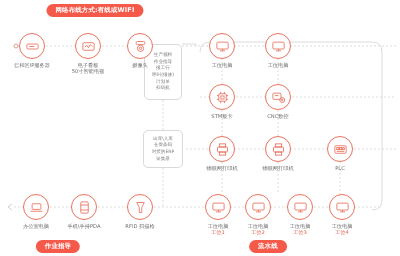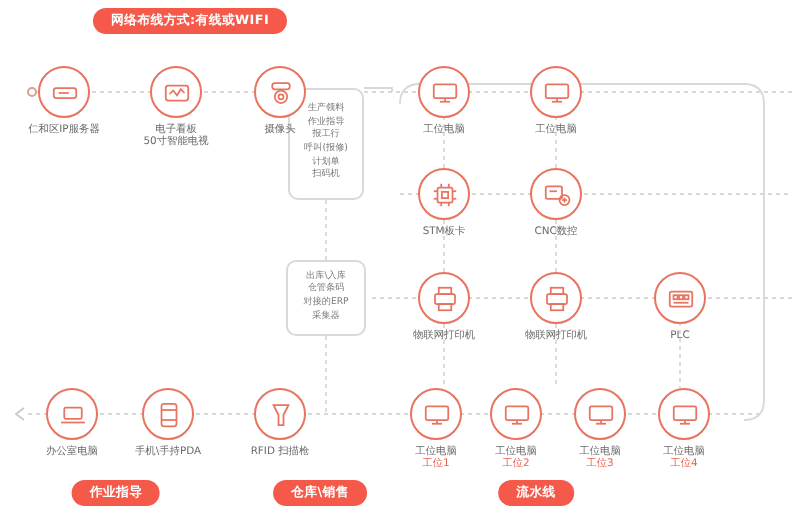--- a/index.html
+++ b/index.html
@@ -117,21 +117,20 @@
 
     <g stroke="#c9c9c9" stroke-width="0.9" fill="none">
       <path d="M12 204 L8 207 L12 210"></path>
     </g>
   </svg>
 
   <div class="endcap" style="left:16px;top:46px;"></div>
 
   <div class="badge" style="left:95px;top:4px;">网络布线方式:有线或WIFI</div>
   <div class="badge" style="left:58px;top:240px;">作业指导</div>
-  <div class="badge" style="left:160px;top:240px;">仓库\销售</div>
   <div class="badge" style="left:268px;top:240px;">流水线</div>
 
   <div class="note" style="left:163px;top:44px;width:38px;height:56px;">
     <div>生产领料</div>
     <div>作业指导</div>
     <div>报工行</div>
     <div>呼叫(报修)</div>
     <div>计划单</div>
     <div>扫码机</div>
   </div>

